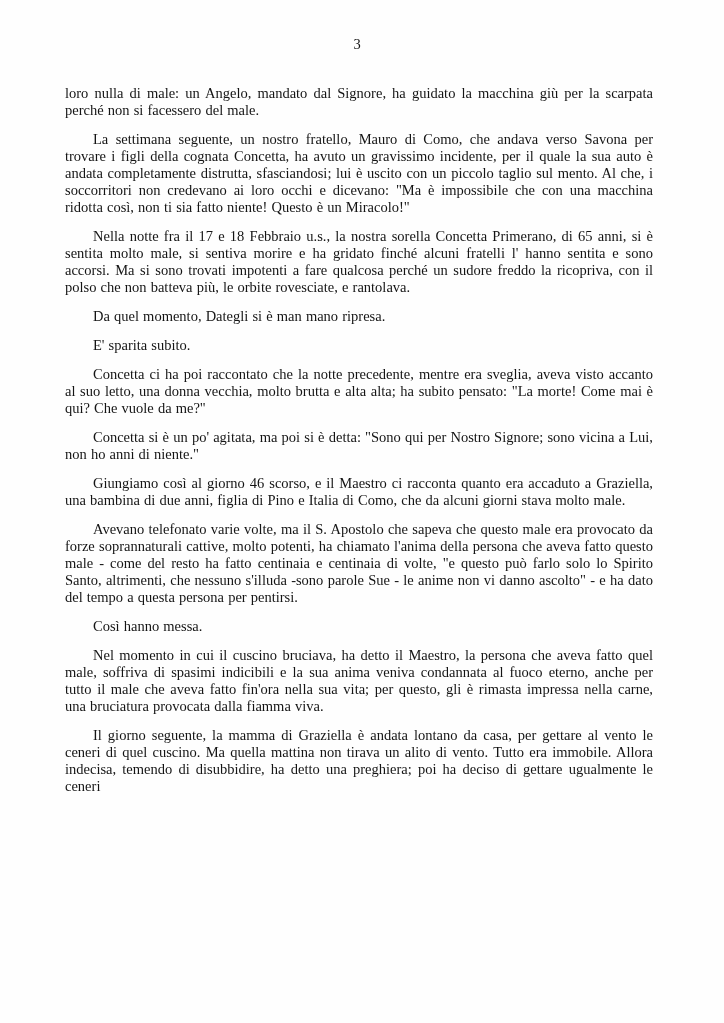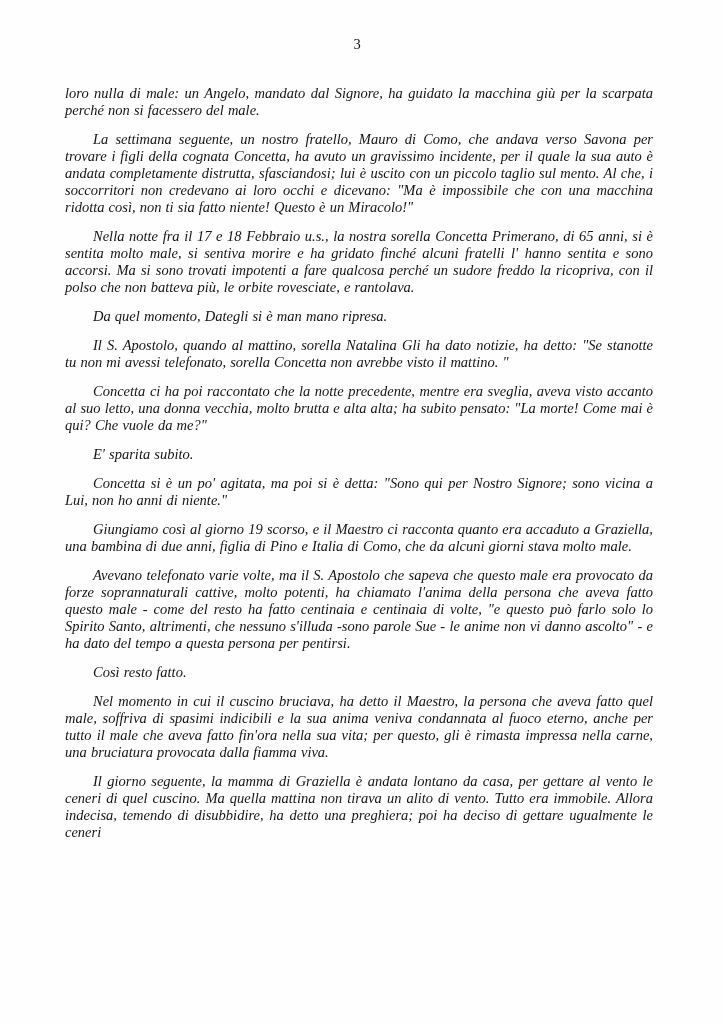--- a/index.html
+++ b/index.html
@@ -30,41 +30,39 @@
   .body-text {
     margin-top: 32px;
   }
   .body-text p {
     margin: 12px 0 0 0;
     font-size: 14.5px;
     line-height: 17px;
     text-align: justify;
     text-indent: 28px;
     word-spacing: 0.5px;
-    font-style: italic;
   }
   .body-text p.no-indent {
     text-indent: 0;
     margin-top: 0;
   }
 </style>
 </head>
 <body>
 
 <div class="page">
   <div class="page-number">3</div>
 
   <div class="body-text">
     <p class="no-indent">loro nulla di male: un Angelo, mandato dal Signore, ha guidato la macchina giù per la scarpata perché non si facessero del male.</p>
     <p>La settimana seguente, un nostro fratello, Mauro di Como, che andava verso Savona per trovare i figli della cognata Concetta, ha avuto un gravissimo incidente, per il quale la sua auto è andata completamente distrutta, sfasciandosi; lui è uscito con un piccolo taglio sul mento. Al che, i soccorritori non credevano ai loro occhi e dicevano: "Ma è impossibile che con una macchina ridotta così, non ti sia fatto niente! Questo è un Miracolo!"</p>
     <p>Nella notte fra il 17 e 18 Febbraio u.s., la nostra sorella Concetta Primerano, di 65 anni, si è sentita molto male, si sentiva morire e ha gridato finché alcuni fratelli l' hanno sentita e sono accorsi. Ma si sono trovati impotenti a fare qualcosa perché un sudore freddo la ricopriva, con il polso che non batteva più, le orbite rovesciate, e rantolava.</p>
     <p>Da quel momento, Dategli si è man mano ripresa.</p>
-    <p>Il S. Apostolo, quando al mattino, sorella Natalina Gli ha dato notizie, ha detto: "Se stanotte tu non mi avessi telefonato, sorella Concetta non avrebbe visto il mattino. "</p>
+    <p>E' sparita subito.</p>
     <p>Concetta ci ha poi raccontato che la notte precedente, mentre era sveglia, aveva visto accanto al suo letto, una donna vecchia, molto brutta e alta alta; ha subito pensato: "La morte! Come mai è qui? Che vuole da me?"</p>
-    <p>E' sparita subito.</p>
     <p>Concetta si è un po' agitata, ma poi si è detta: "Sono qui per Nostro Signore; sono vicina a Lui, non ho anni di niente."</p>
-    <p>Giungiamo così al giorno 19 scorso, e il Maestro ci racconta quanto era accaduto a Graziella, una bambina di due anni, figlia di Pino e Italia di Como, che da alcuni giorni stava molto male.</p>
+    <p>Giungiamo così al giorno 46 scorso, e il Maestro ci racconta quanto era accaduto a Graziella, una bambina di due anni, figlia di Pino e Italia di Como, che da alcuni giorni stava molto male.</p>
     <p>Avevano telefonato varie volte, ma il S. Apostolo che sapeva che questo male era provocato da forze soprannaturali cattive, molto potenti, ha chiamato l'anima della persona che aveva fatto questo male - come del resto ha fatto centinaia e centinaia di volte, "e questo può farlo solo lo Spirito Santo, altrimenti, che nessuno s'illuda -sono parole Sue - le anime non vi danno ascolto" - e ha dato del tempo a questa persona per pentirsi.</p>
-    <p>Così resto fatto.</p>
+    <p>Così hanno messa.</p>
     <p>Nel momento in cui il cuscino bruciava, ha detto il Maestro, la persona che aveva fatto quel male, soffriva di spasimi indicibili e la sua anima veniva condannata al fuoco eterno, anche per tutto il male che aveva fatto fin'ora nella sua vita; per questo, gli è rimasta impressa nella carne, una bruciatura provocata dalla fiamma viva.</p>
     <p>Il giorno seguente, la mamma di Graziella è andata lontano da casa, per gettare al vento le ceneri di quel cuscino. Ma quella mattina non tirava un alito di vento. Tutto era immobile. Allora indecisa, temendo di disubbidire, ha detto una preghiera; poi ha deciso di gettare ugualmente le ceneri</p>
   </div>
 </div>
 
 </body></html>

